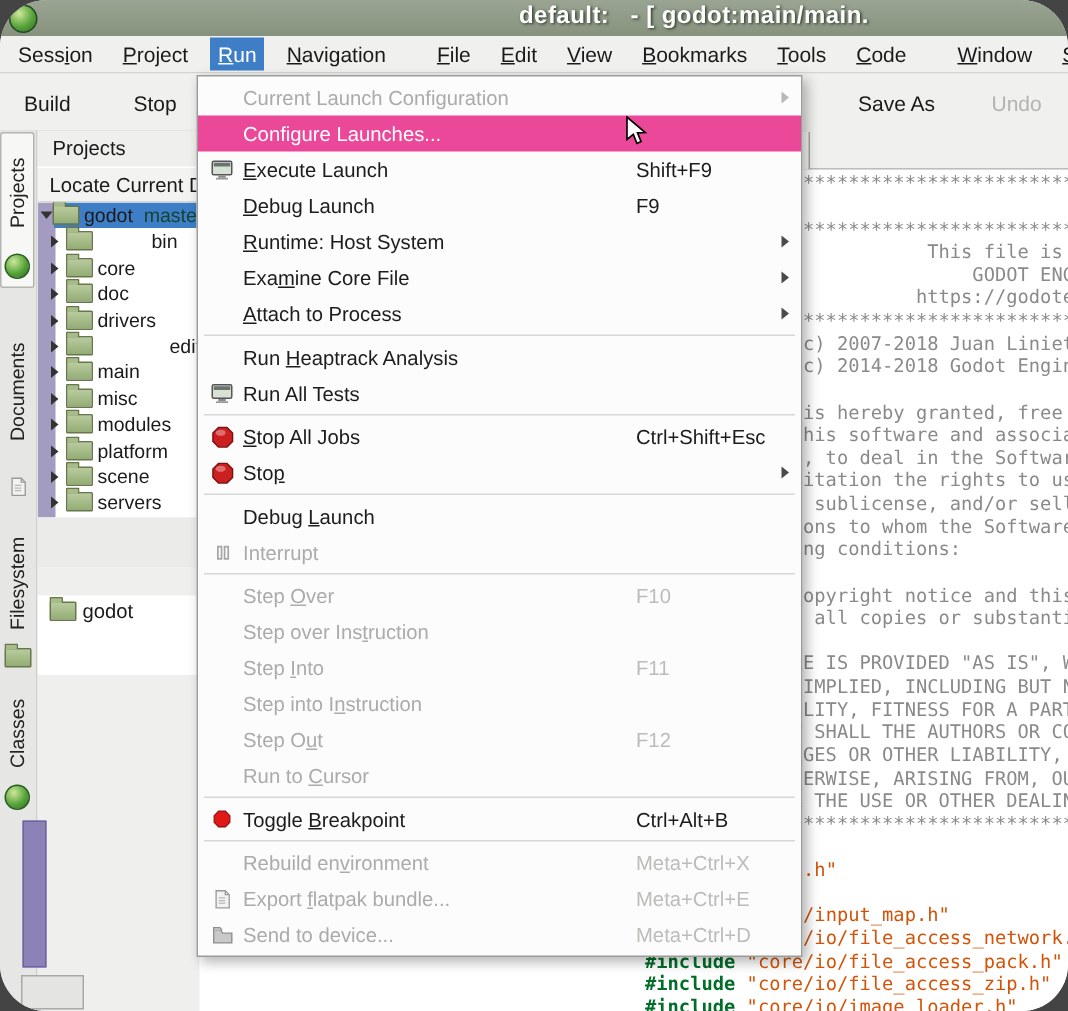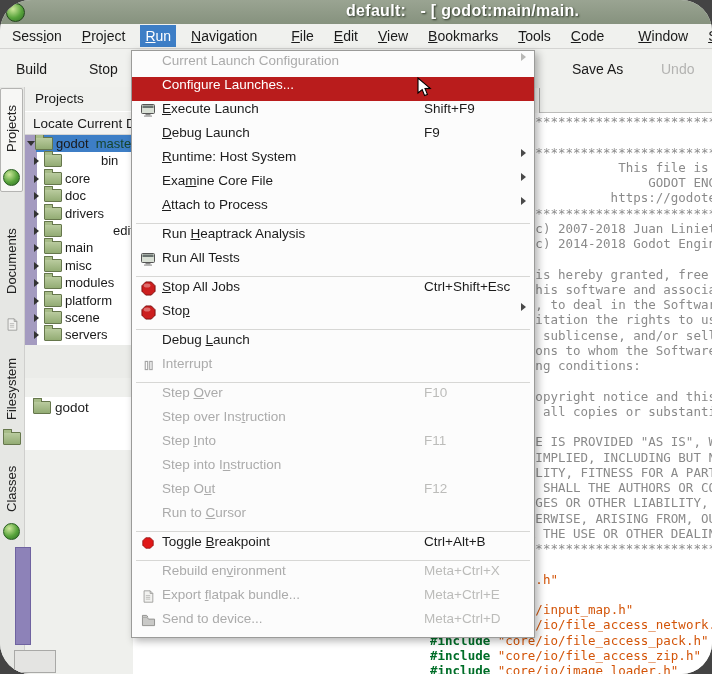--- a/index.html
+++ b/index.html
@@ -68,22 +68,22 @@
   .editor{position:absolute;left:133px;top:87px;width:579px;height:587px;background:#fff;}
   .tabbar{position:absolute;left:0;top:0;right:0;height:26px;background:#f0f1ee;border-bottom:1px solid #bcbcba;box-sizing:border-box;}
   .tab-active{position:absolute;left:0;top:1px;width:406px;height:25px;background:#f9f9f7;border-right:1px solid #a8a8a6;}
   .code{position:absolute;left:297px;top:27px;font-family:"DejaVu Sans Mono",monospace;font-size:12.5px;
         line-height:15.25px;white-space:pre;color:#8a8a8a;}
   .code .kw{color:#006e28;font-weight:bold;}
   .code .str{color:#d35408;}
   
   .popup{position:absolute;left:131px;top:50px;width:402px;background:#fcfcfc;border:1px solid #9b9b99;
          box-shadow:3px 3px 8px rgba(0,0,0,.3);padding:2px 0;z-index:50;box-sizing:content-box;font-size:13.5px;}
-  .menu-item{height:24px;display:flex;align-items:flex-start;padding:0 6px 0 4px;position:relative;color:#1c1c1c;}
-  .menu-item.selected{background:#b91c1c;color:#fff;}
+  .menu-item{height:24px;display:flex;align-items:center;padding:0 6px 0 4px;position:relative;color:#1c1c1c;}
+  .menu-item.selected{background:#ec4899;color:#fff;}
   .menu-item.disabled{color:#ababab;}
   .mi-icon{width:24px;height:18px;flex:none;display:flex;align-items:center;justify-content:center;}
   .mi-label{margin-left:2px;white-space:nowrap;}
   .mi-shortcut{position:absolute;left:292px;white-space:nowrap;}
   .menu-item.disabled .mi-shortcut{color:#bcbcba;}
   .mi-arrow{position:absolute;right:8px;width:0;height:0;border-top:4px solid transparent;
             border-bottom:4px solid transparent;border-left:5px solid #4a4a4a;}
   .menu-item.disabled .mi-arrow{border-left-color:#b8b8b6;}
   .menu-sep{height:5px;position:relative;}
   .menu-sep::after{content:"";position:absolute;left:4px;right:4px;top:2px;height:1px;background:#d7d7d5;}

